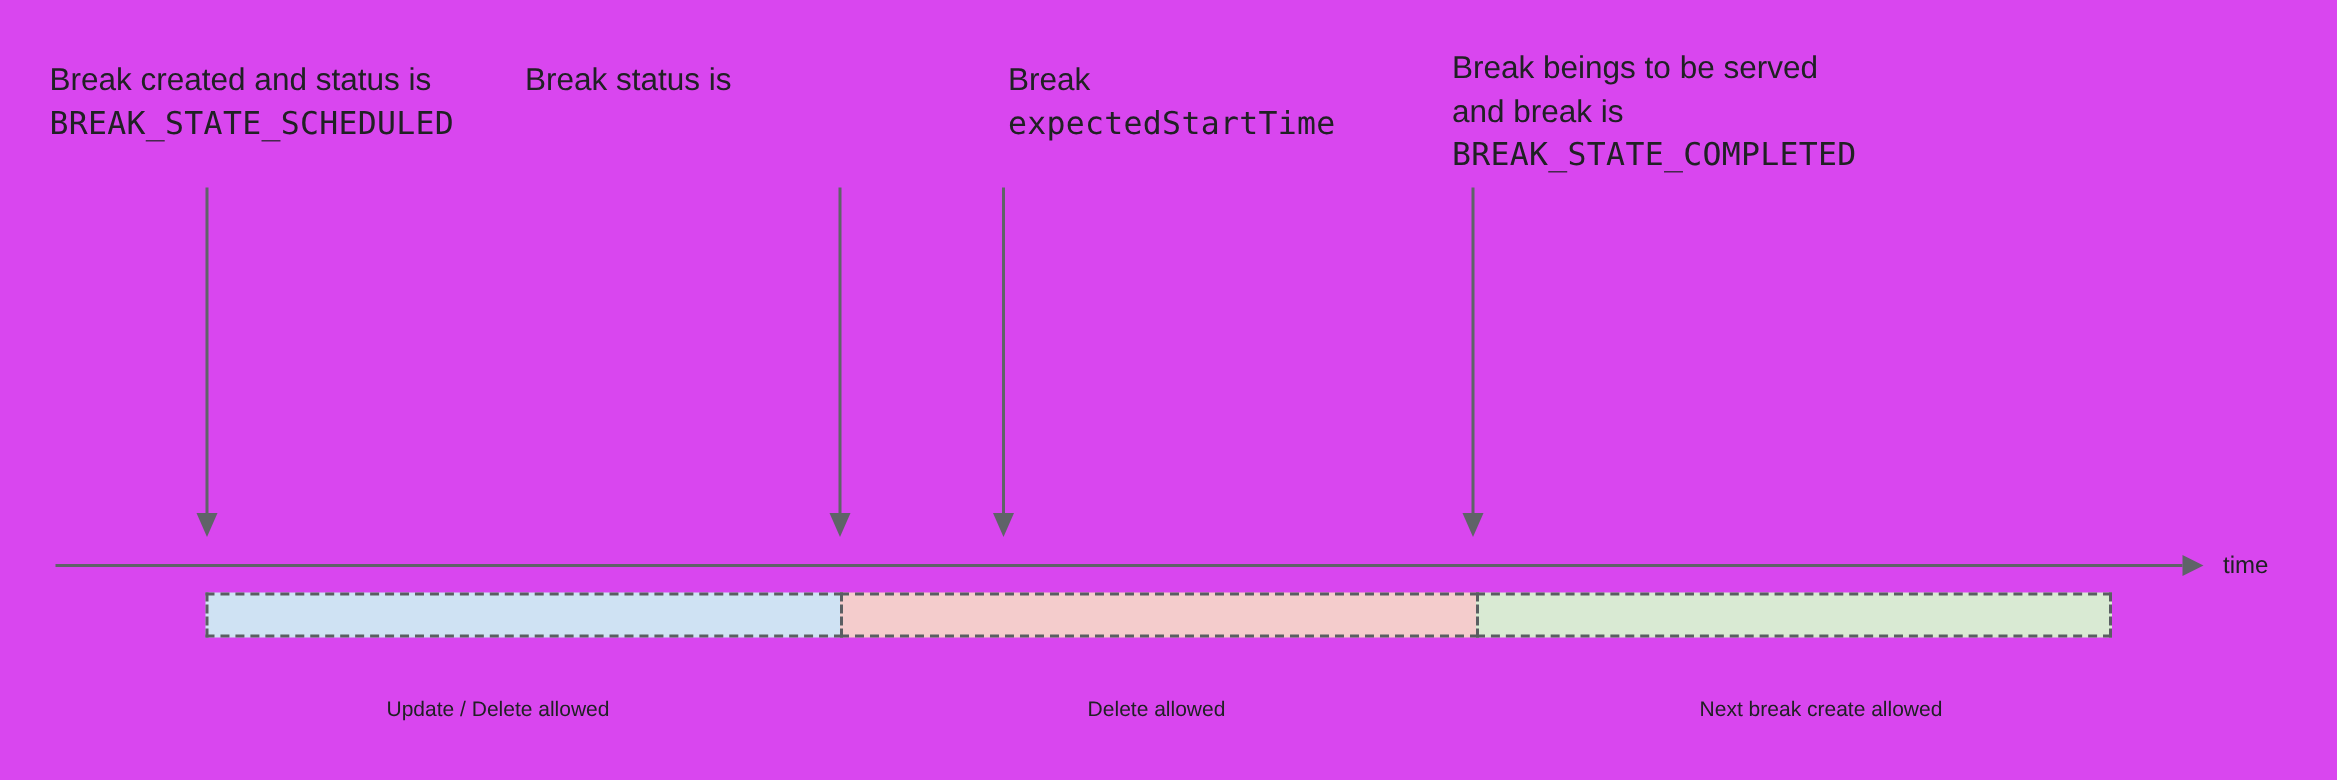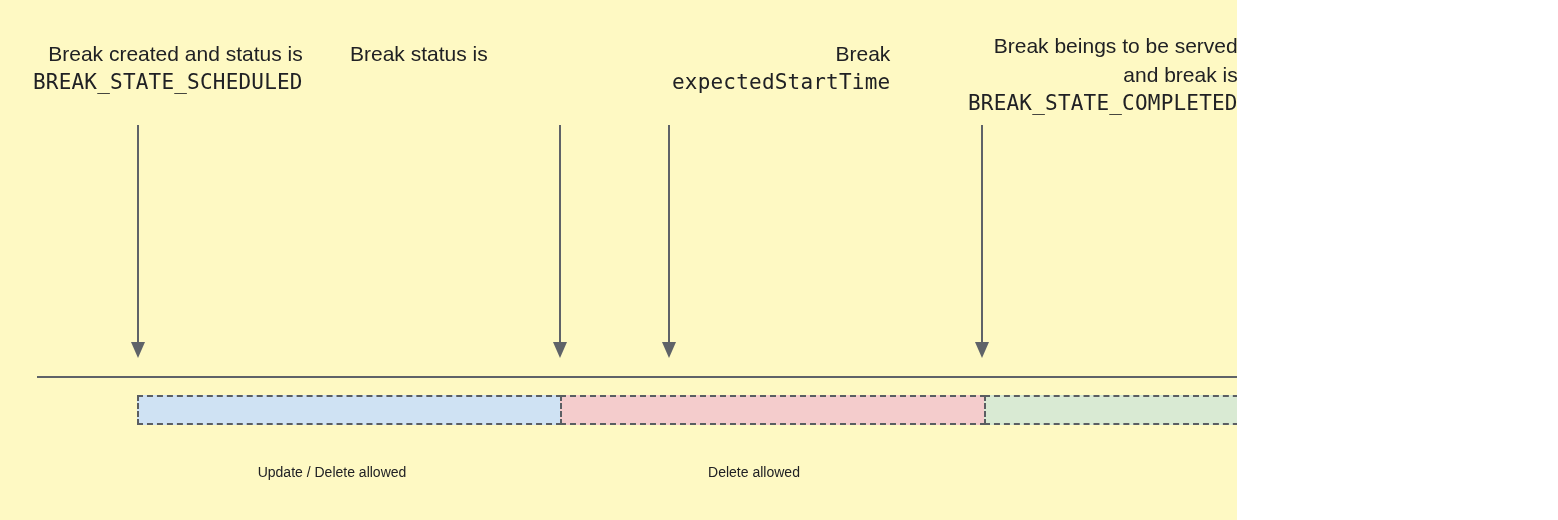--- a/index.html
+++ b/index.html
@@ -2,27 +2,26 @@
 <html><head>
 <meta charset="utf-8">
 <style>
   html, body {
     margin: 0;
     padding: 0;
     background: #ffffff;
   }
   .canvas {
     position: relative;
-    width: 1237px;
+    width: 1558px;
     height: 520px;
-    background: #fef9c3;
+    background: #d946ef;
     font-family: "Liberation Sans", sans-serif;
     color: #202124;
     overflow: hidden;
-    text-align: right;
   }
   .annotation {
     position: absolute;
     white-space: nowrap;
     font-size: 21px;
     line-height: 29px;
     color: #202124;
   }
   .annotation .mono {
     font-family: "DejaVu Sans Mono", monospace;
@@ -97,21 +96,21 @@
   .segment-label {
     position: absolute;
     top: 459px;
     transform: translateX(-50%);
     font-size: 14px;
     line-height: 26px;
     white-space: nowrap;
     color: #202124;
   }
   .lbl-1 { left: 332px; }
-  .lbl-2 { left: 754px; }
+  .lbl-2 { left: 771px; }
   .lbl-3 { left: 1214px; }
 </style>
 </head>
 <body>
 
 <div class="canvas">
 
   <div class="annotation" style="left:33px; top:39px;">
     <div>Break created and status is</div>
     <div class="mono">BREAK_STATE_SCHEDULED</div>
@@ -152,14 +151,15 @@
   <div class="axis-line"></div>
   <div class="axis-head"></div>
   <div class="axis-label">time</div>
 
   <div class="segment seg-1" style="background-color: rgb(207, 226, 243);"></div>
   <div class="segment seg-2" style="background-color: rgb(244, 204, 204);"></div>
   <div class="segment seg-3" style="background-color: rgb(217, 234, 211);"></div>
 
   <div class="segment-label lbl-1">Update / Delete allowed</div>
   <div class="segment-label lbl-2">Delete allowed</div>
+  <div class="segment-label lbl-3">Next break create allowed</div>
 
 </div>
 
 </body></html>

